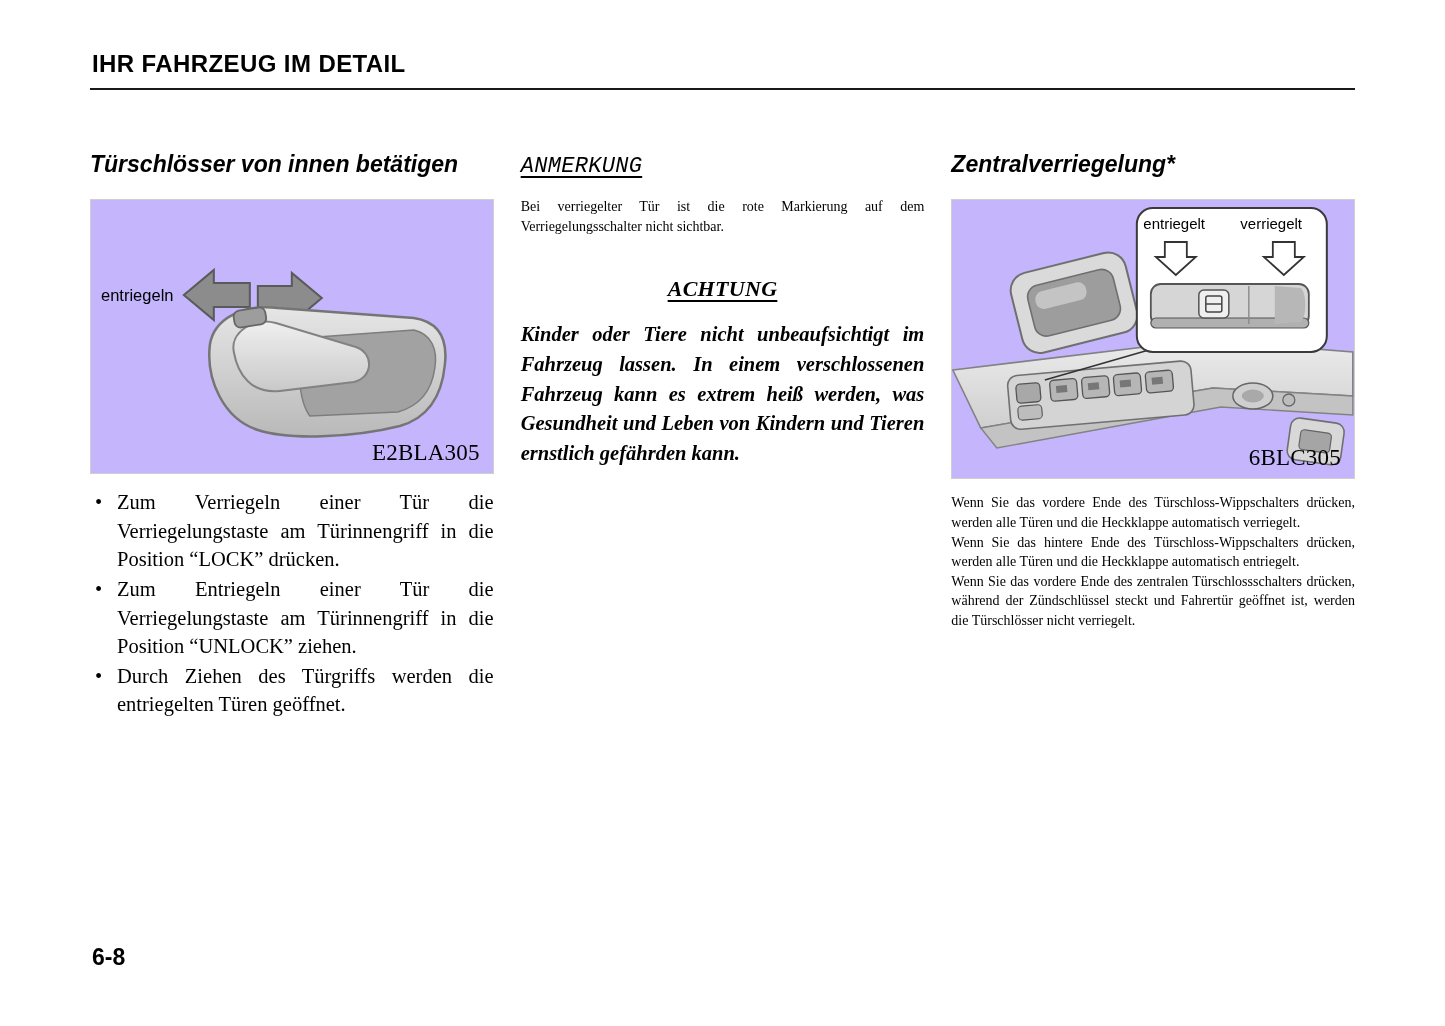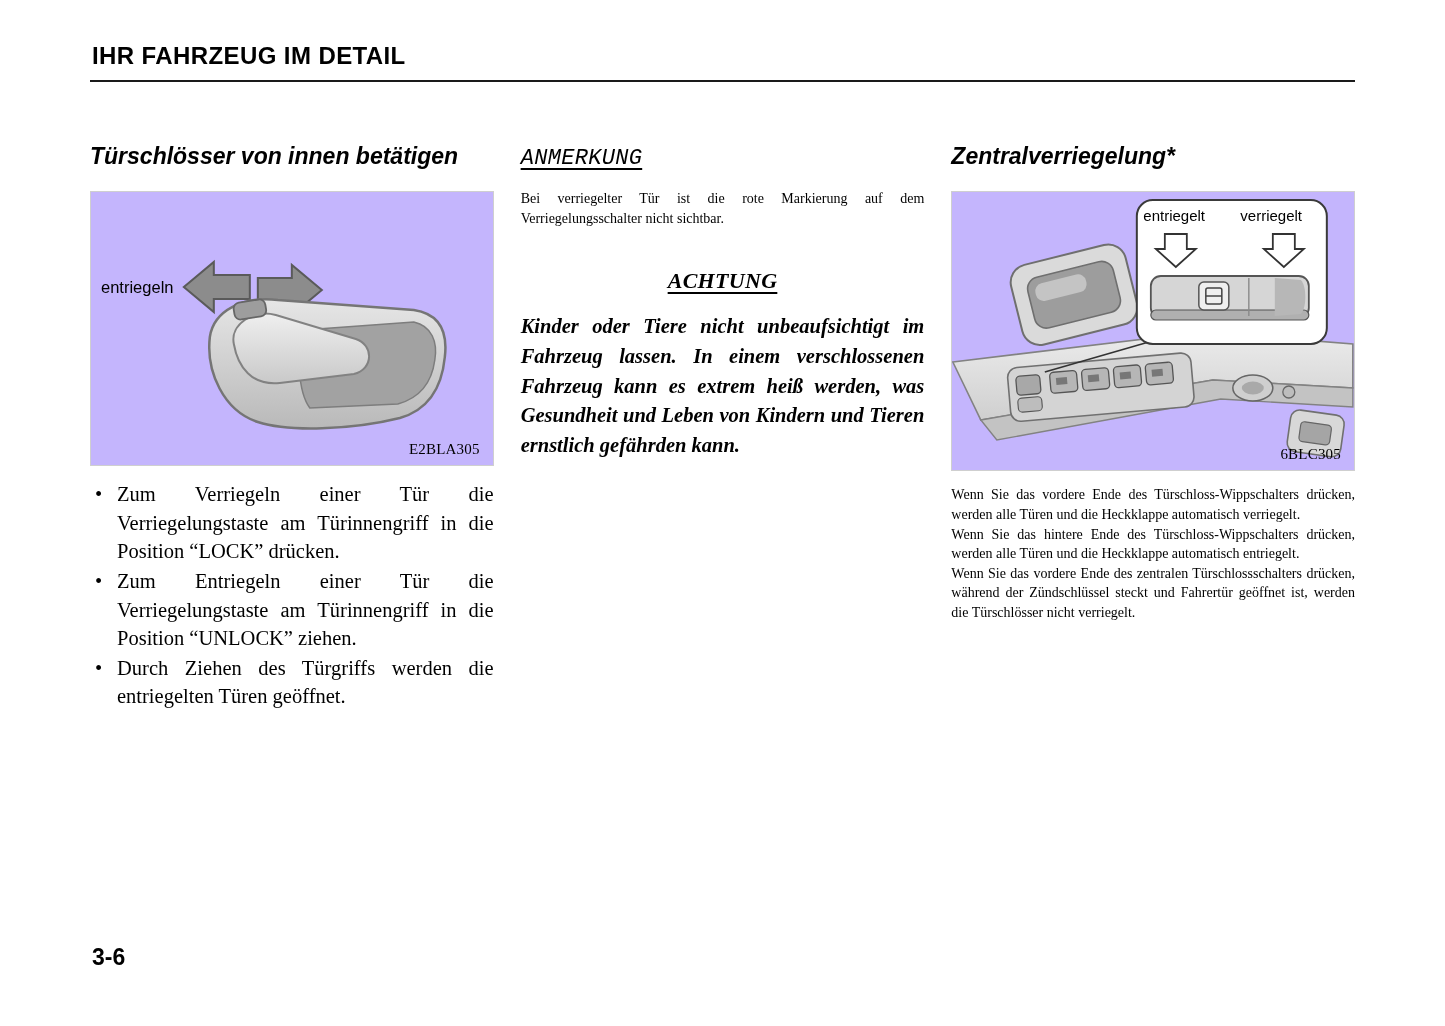--- a/index.html
+++ b/index.html
@@ -9,21 +9,21 @@
     font-family:"Liberation Serif",serif;
     position:relative;overflow:hidden;
   }
   .page{padding:42px 90px 0 90px;}
 
   
   .page-header h1{
     font-family:"Liberation Sans",sans-serif;
     font-weight:bold;font-style:normal;
     font-size:24px;letter-spacing:.4px;
-    margin:0 0 10px 2px;
+    margin:8px 0 10px 2px;
   }
   .header-rule{border:none;border-top:2px solid #1a1a1a;margin:0 0 60px 0;}
 
   
   .columns{display:grid;grid-template-columns:1fr 1fr 1fr;column-gap:27px;}
 
   .sans-head{
     font-family:"Liberation Sans",sans-serif;
     font-weight:bold;font-style:italic;
     font-size:23px;line-height:1.28;
@@ -35,21 +35,21 @@
   
   .figure{
     position:relative;border:1px solid #cfcfcf;background:#c4b5fd;
     margin:0 0 14px 0;
   }
   .fig1{height:273px;}
   .fig2{height:278px;}
   .figure svg{position:absolute;left:0;top:0;width:100%;height:100%;}
   .fig-caption{
     position:absolute;right:13px;bottom:7px;
-    font-family:"Liberation Serif",serif;font-size:15px;letter-spacing:.2px;
+    font-family:"Liberation Serif",serif;font-size:23px;letter-spacing:.2px;
   }
   .fig-label{
     position:absolute;
     font-family:"Liberation Sans",sans-serif;font-size:16.5px;
   }
   .fig1 .label-entriegeln{left:10px;top:86px;}
   .fig2 .label-entriegelt{left:191px;top:15px;font-size:15px;}
   .fig2 .label-verriegelt{left:288px;top:15px;font-size:15px;}
 
   
@@ -217,13 +217,13 @@
       </div>
 
       <p class="body-text">Wenn Sie das vordere Ende des Türschloss-Wippschalters drücken, werden alle Türen und die Heckklappe automatisch verriegelt.</p>
       <p class="body-text">Wenn Sie das hintere Ende des Türschloss-Wippschalters drücken, werden alle Türen und die Heckklappe automatisch entriegelt.</p>
       <p class="body-text">Wenn Sie das vordere Ende des zentralen Türschlossschalters drücken, während der Zündschlüssel steckt und Fahrertür geöffnet ist, werden die Türschlösser nicht verriegelt.</p>
     </section>
 
   </div>
 </div>
 
-<div class="page-number">3-6</div>
+<div class="page-number">6-8</div>
 
 </body></html>

